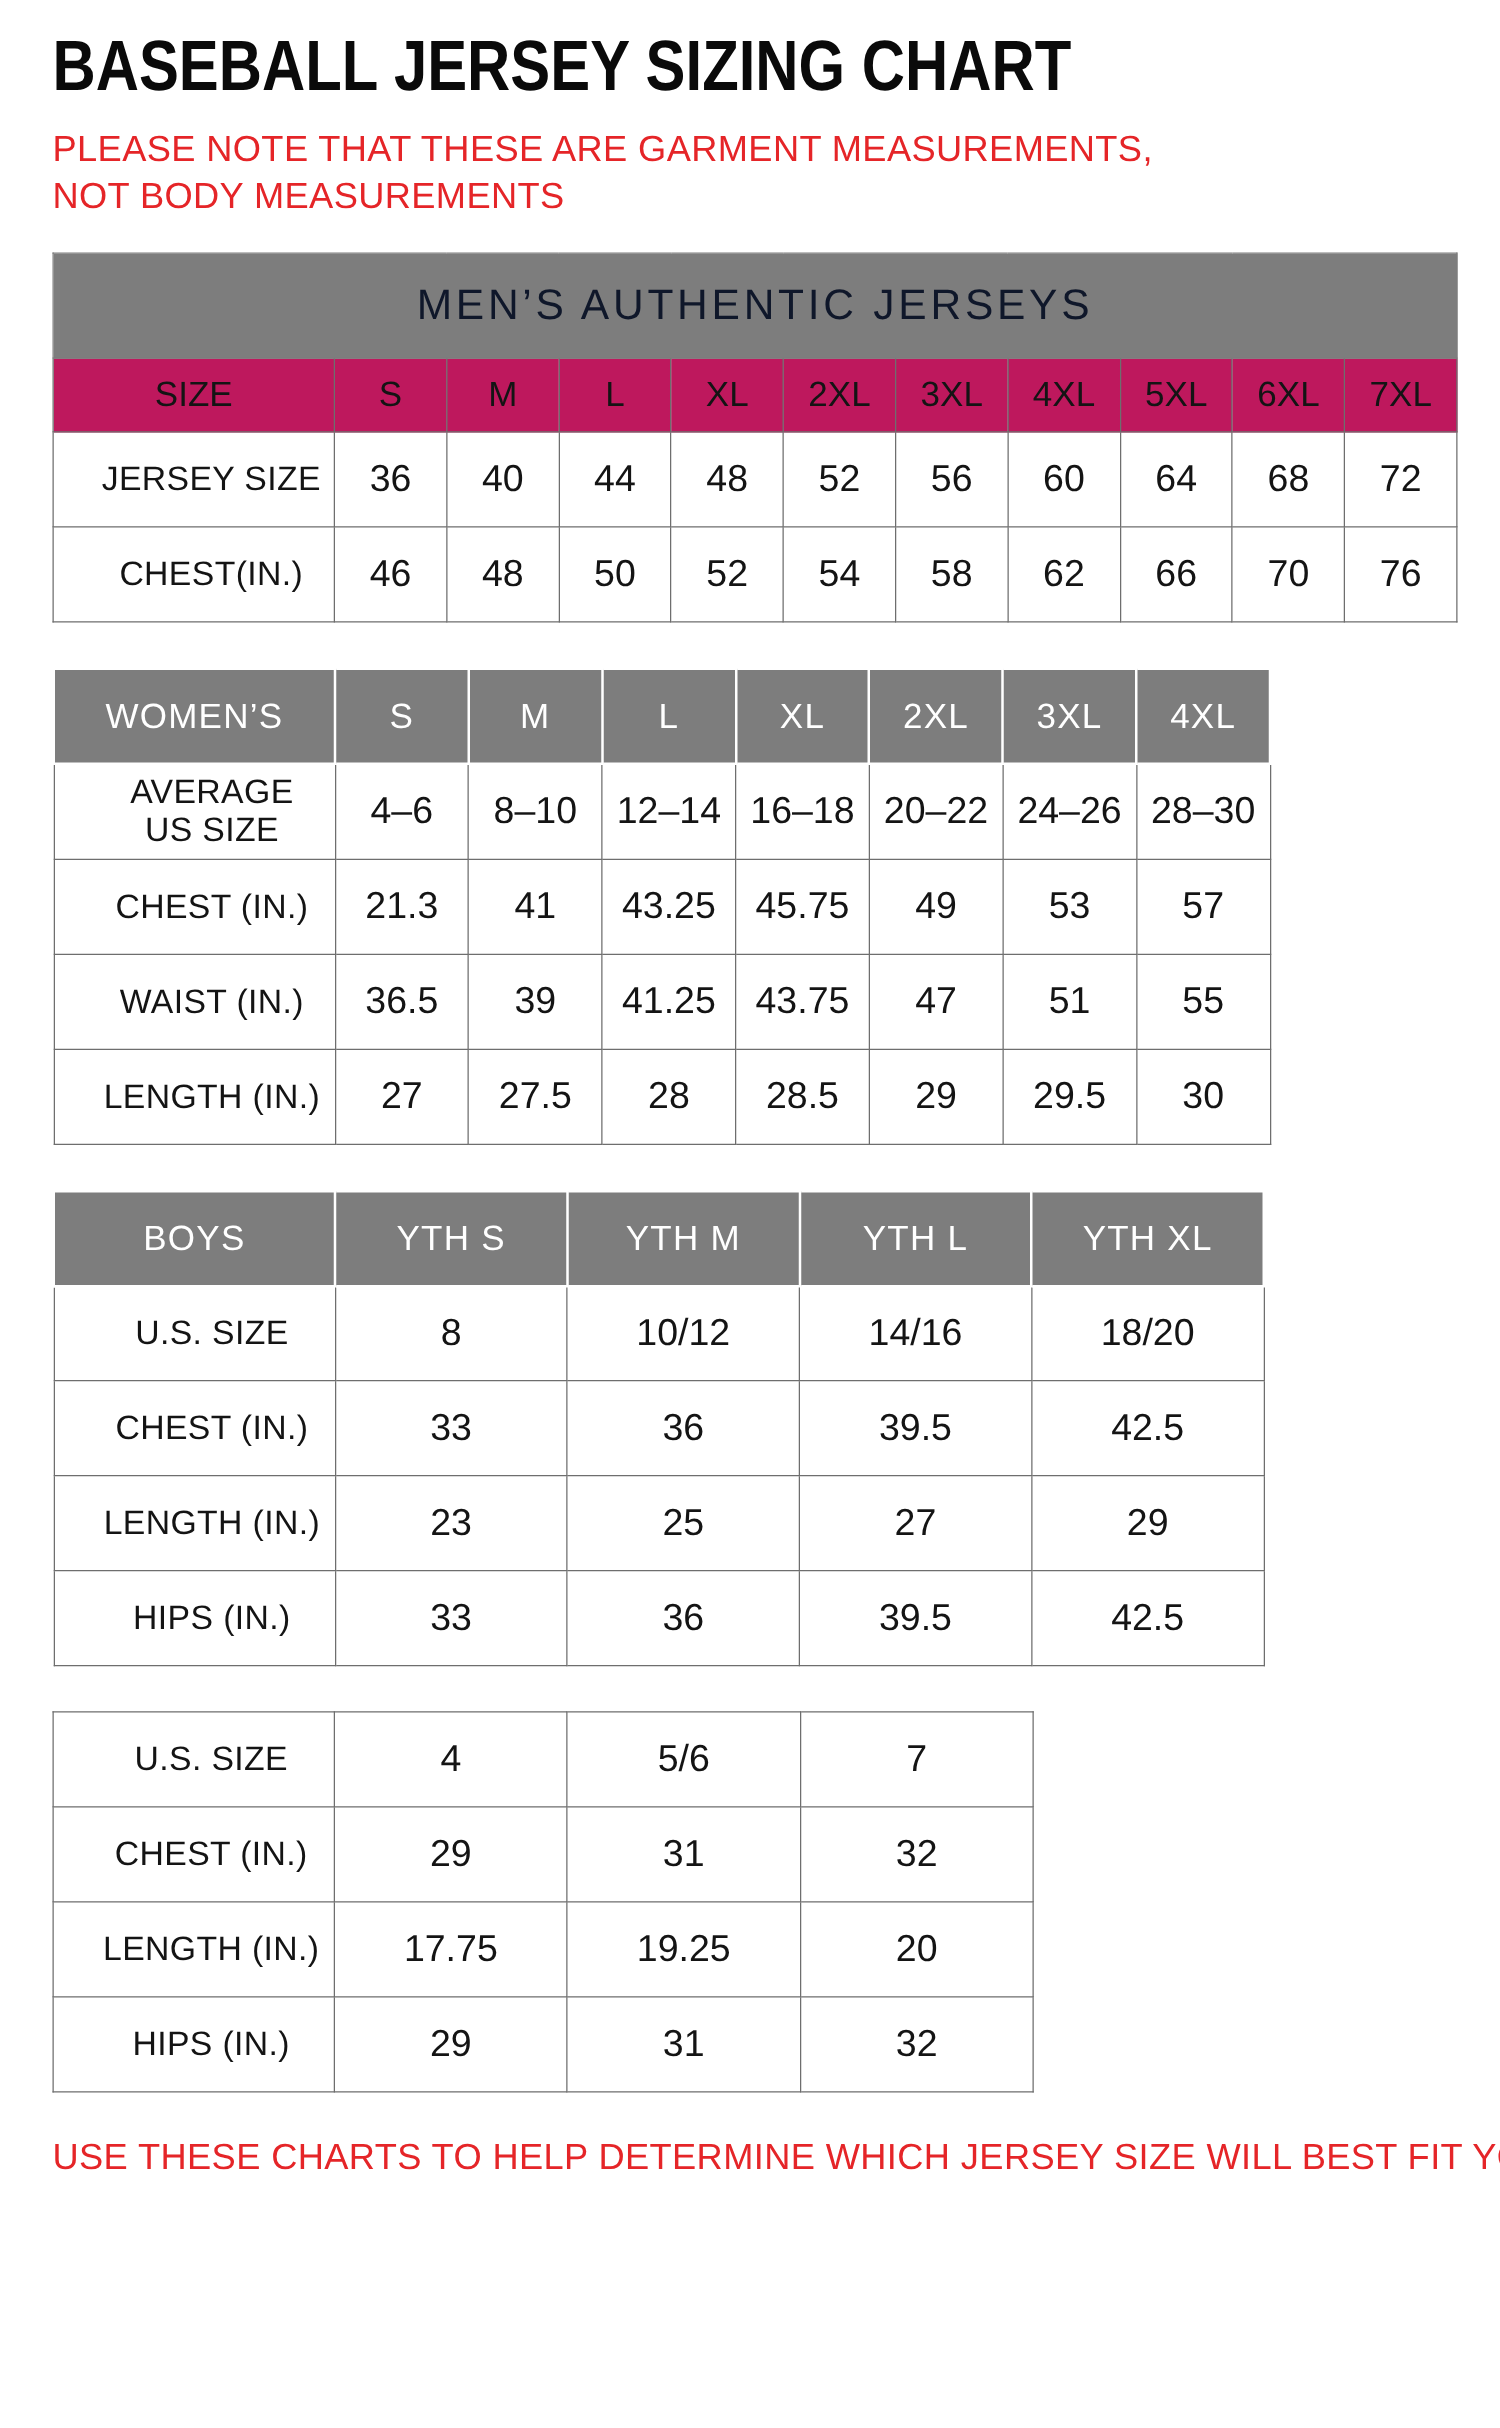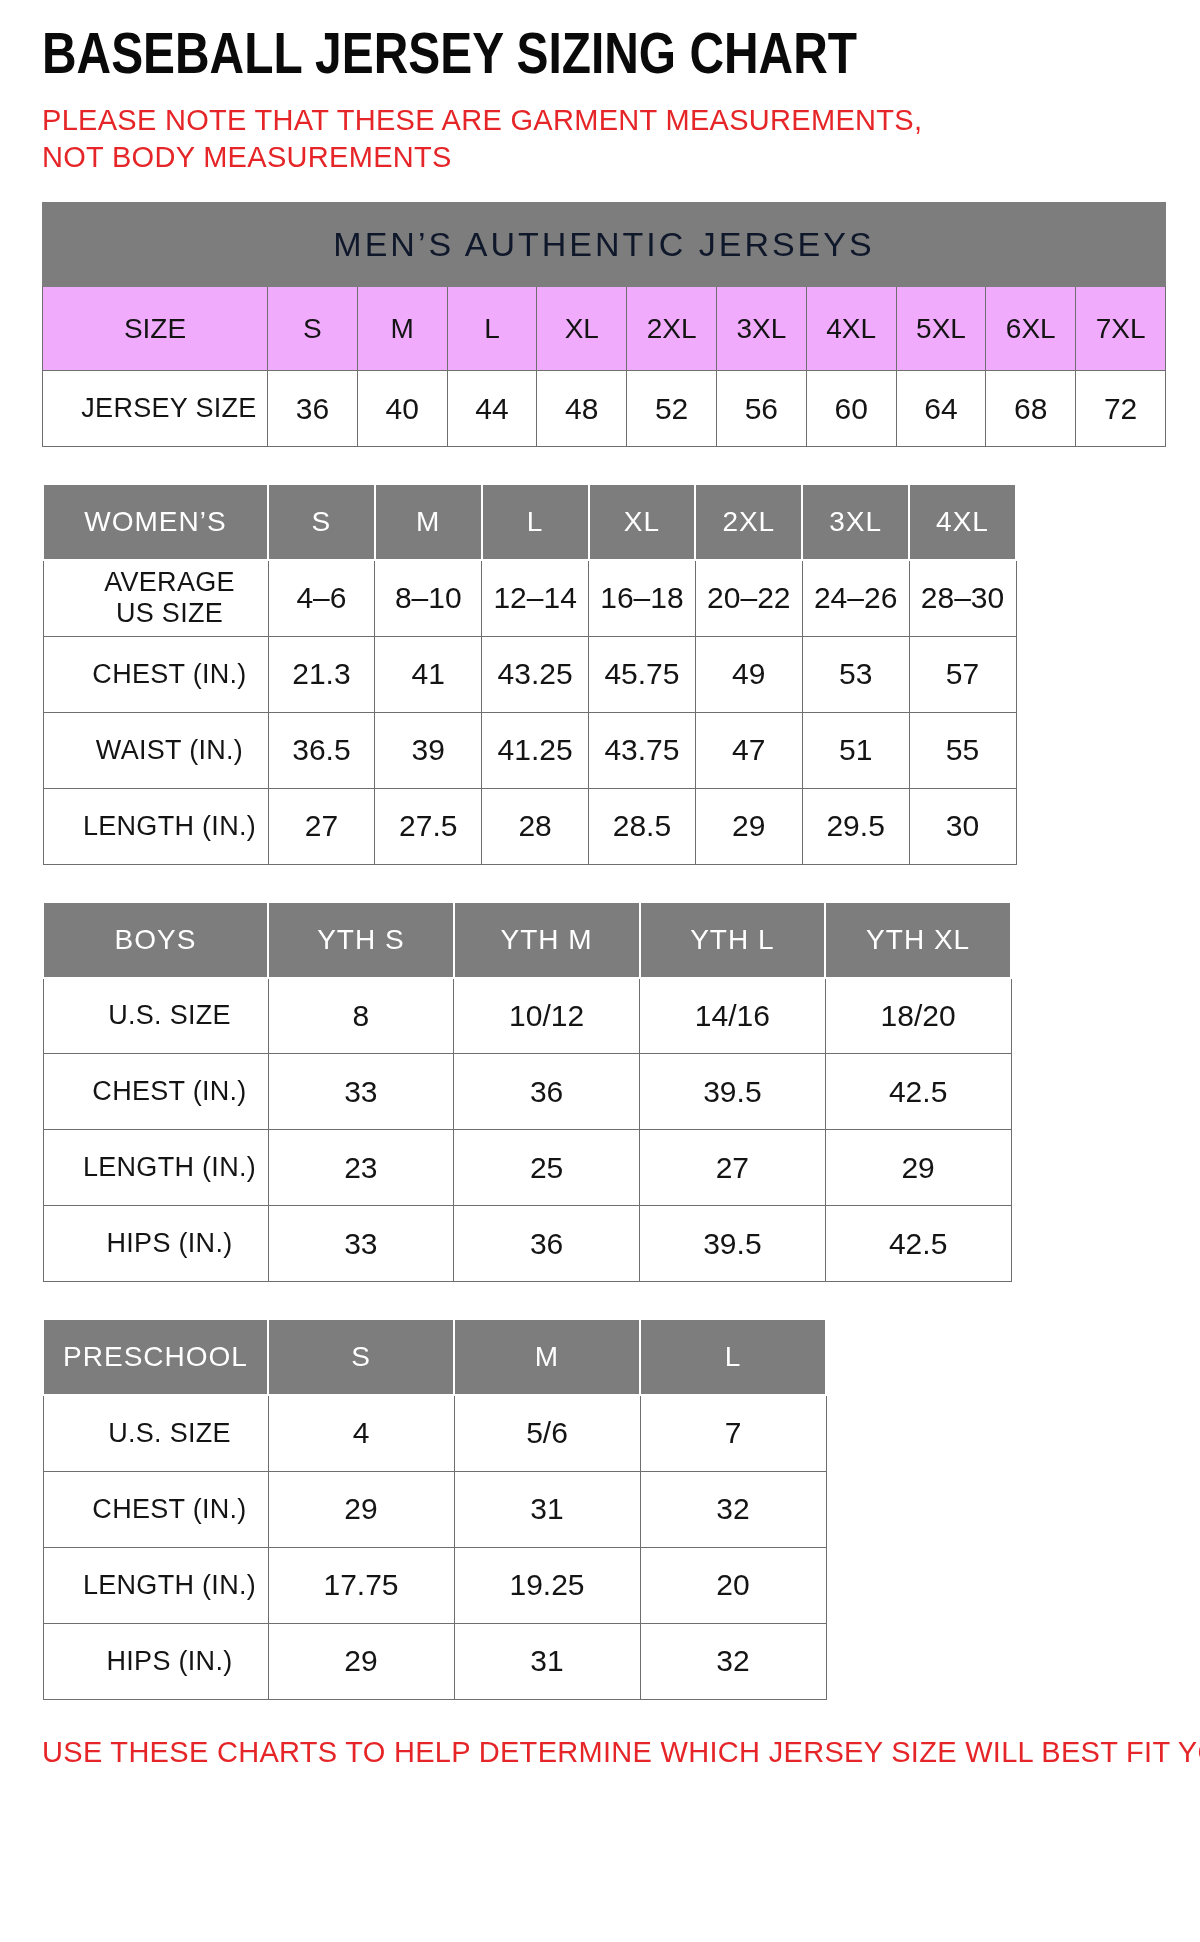--- a/index.html
+++ b/index.html
@@ -68,22 +68,22 @@
   }
   th.gray-head {
     background: #7d7d7d;
     color: #ffffff;
     border: 2px solid #ffffff;
     height: 76px;
     font-size: 28px;
     letter-spacing: 1px;
   }
   th.plain-head {
-    background: #f0abfc;
-    height: 84px;
+    background: #be185d;
+    height: 59px;
     font-size: 28px;
   }
   th.row-label {
     font-size: 27px;
     height: 76px;
     white-space: pre-line;
     letter-spacing: 0.3px;
     padding-left: 32px;
   }
   td.value {
@@ -140,20 +140,33 @@
             <td class="value">40</td>
             <td class="value">44</td>
             <td class="value">48</td>
             <td class="value">52</td>
             <td class="value">56</td>
             <td class="value">60</td>
             <td class="value">64</td>
             <td class="value">68</td>
             <td class="value">72</td>
           </tr>
+          <tr>
+            <th class="row-label">CHEST(IN.)</th>
+            <td class="value">46</td>
+            <td class="value">48</td>
+            <td class="value">50</td>
+            <td class="value">52</td>
+            <td class="value">54</td>
+            <td class="value">58</td>
+            <td class="value">62</td>
+            <td class="value">66</td>
+            <td class="value">70</td>
+            <td class="value">76</td>
+          </tr>
         </tbody>
     </table>
   </section>
 
   <section>
     <table class="sizing-table womens">
         <colgroup>
           <col class="label-col">
           <col>
           <col>
@@ -271,26 +284,20 @@
   <section>
     <table class="sizing-table preschool">
         <colgroup>
           <col class="label-col">
           <col>
           <col>
           <col>
         </colgroup>
       <tbody>
           <tr>
-            <th class="gray-head">PRESCHOOL</th>
-            <th class="gray-head">S</th>
-            <th class="gray-head">M</th>
-            <th class="gray-head">L</th>
-          </tr>
-          <tr>
             <th class="row-label">U.S. SIZE</th>
             <td class="value">4</td>
             <td class="value">5/6</td>
             <td class="value">7</td>
           </tr>
           <tr>
             <th class="row-label">CHEST (IN.)</th>
             <td class="value">29</td>
             <td class="value">31</td>
             <td class="value">32</td>

